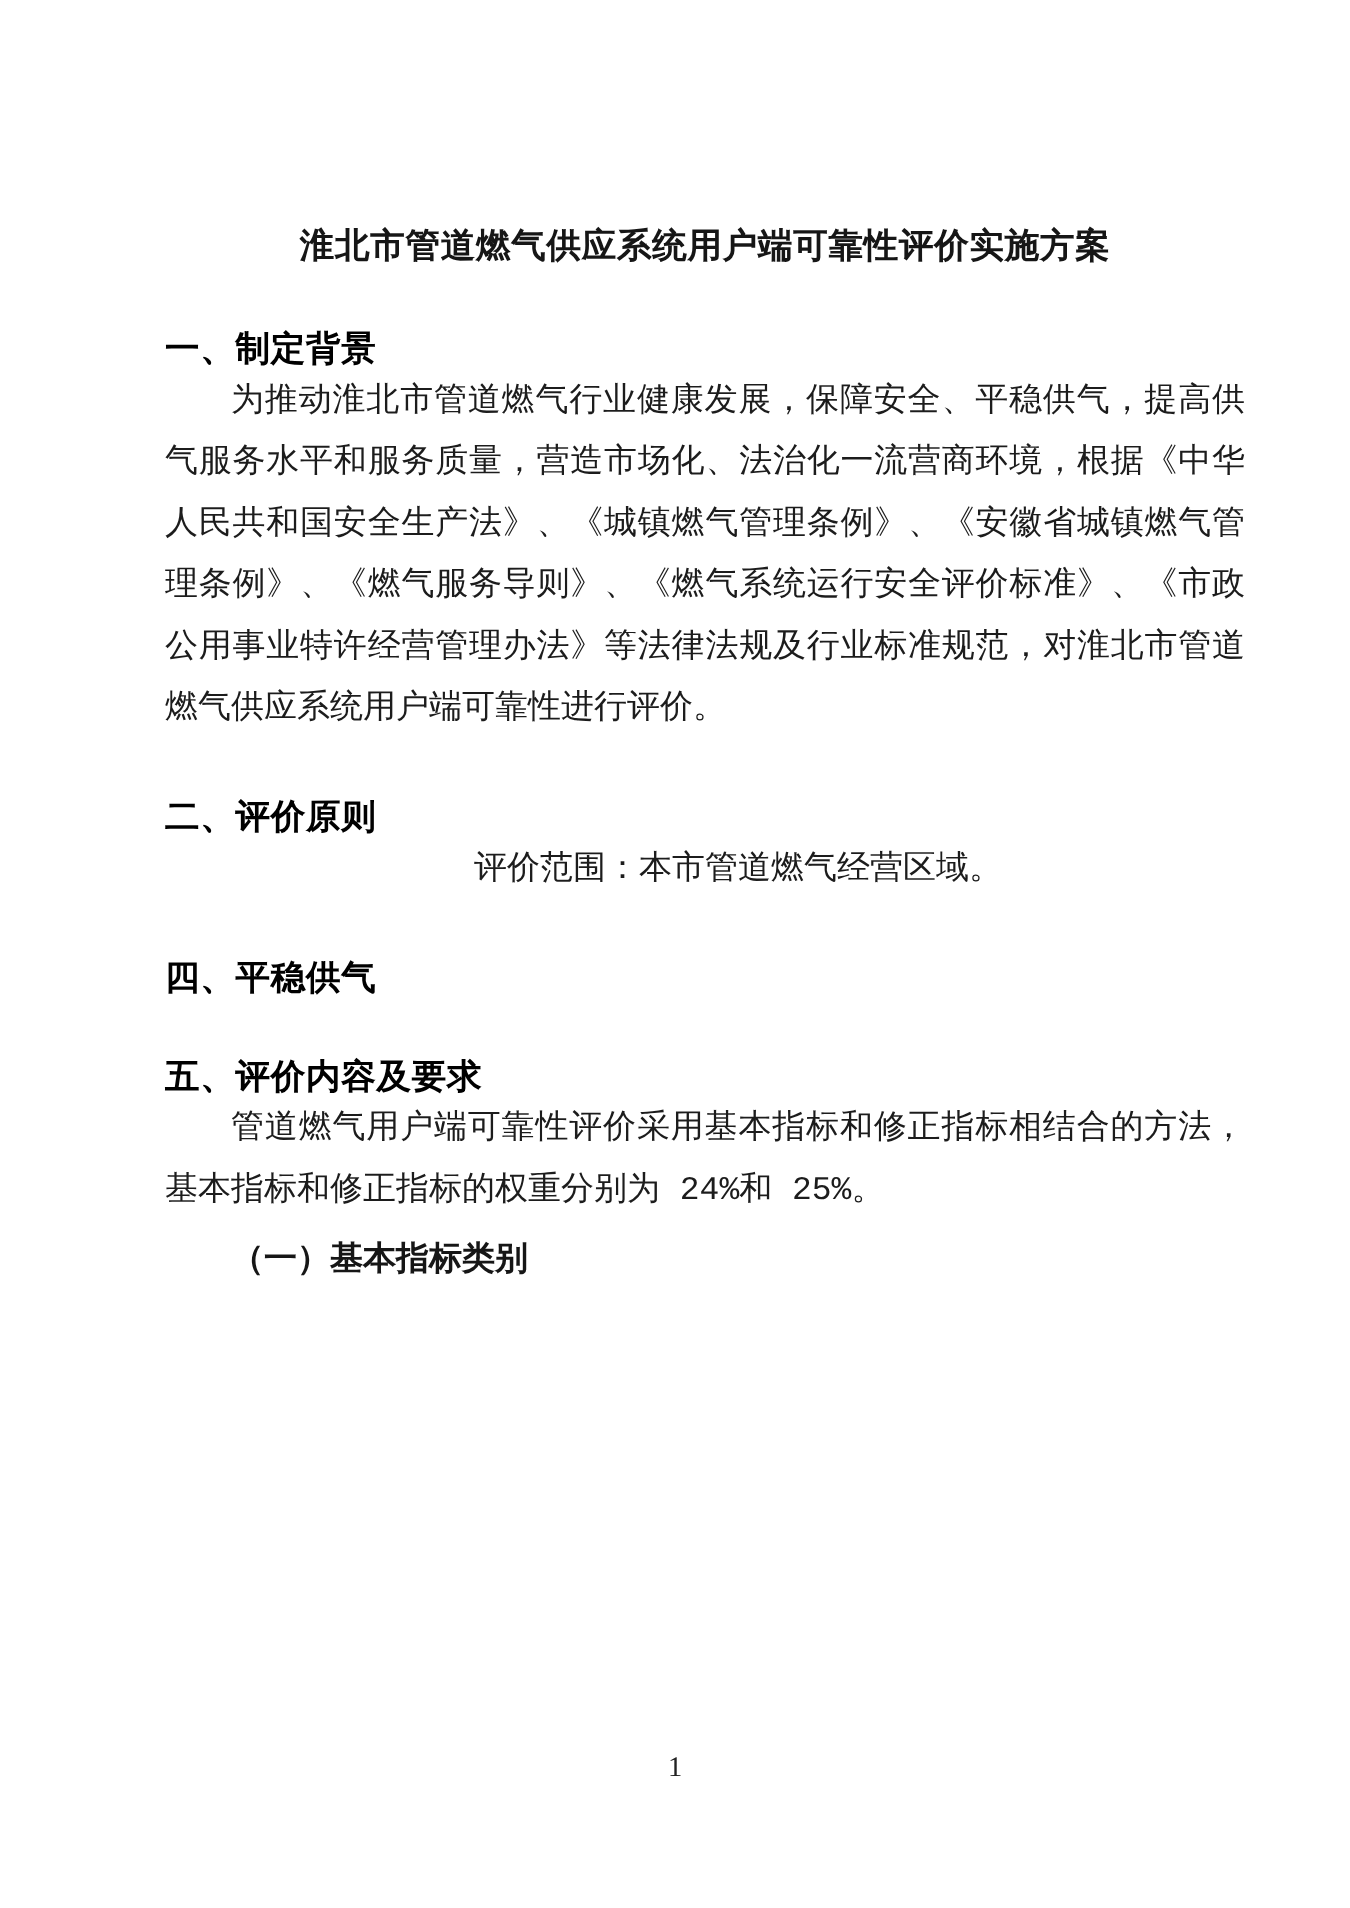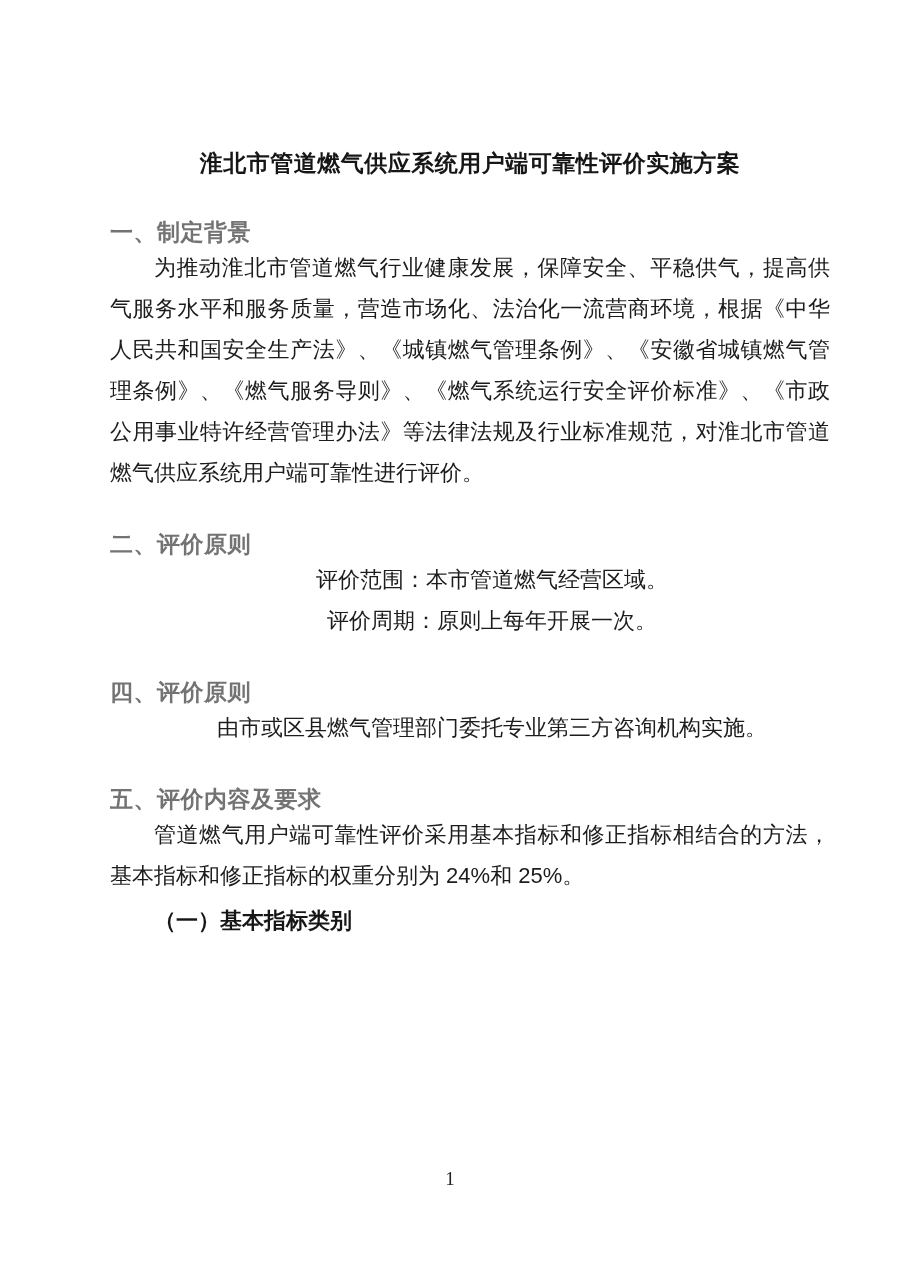--- a/index.html
+++ b/index.html
@@ -25,26 +25,26 @@
     text-align: center;
     color: #161616;
     margin: 0 0 34px 0;
     letter-spacing: 0.5px;
   }
   .heading {
     font-family: "Liberation Sans", "DejaVu Sans", sans-serif;
     font-weight: bold;
     font-size: 23px;
     line-height: 30px;
-    color: #737373;
+    color: #000000;
     margin: 36px 0 0 0;
     letter-spacing: 0.5px;
   }
   .body-p {
-    font-family: Liberation Sans, sans-serif;
+    font-family: Liberation Mono, monospace;
     font-size: 22px;
     line-height: 41px;
     color: #1c1c1c;
     margin: 0;
     text-align: justify;
     text-justify: inter-character;
     text-indent: 2em;
   }
   .body-p.single {
     text-align: center;
@@ -81,26 +81,24 @@
       <h2 class="heading">一、制定背景</h2>
       <p class="body-p">为推动淮北市管道燃气行业健康发展，保障安全、平稳供气，提高供气服务水平和服务质量，营造市场化、法治化一流营商环境，根据《中华人民共和国安全生产法》、《城镇燃气管理条例》、《安徽省城镇燃气管理条例》、《燃气服务导则》、《燃气系统运行安全评价标准》、《市政公用事业特许经营管理办法》等法律法规及行业标准规范，对淮北市管道燃气供应系统用户端可靠性进行评价。</p>
     </section>
 
     <section>
       <h2 class="heading">二、评价原则</h2>
     </section>
 
     <section>
       <p class="body-p single">评价范围：本市管道燃气经营区域。</p>
-      <p class="body-p single">评价周期：原则上每年开展一次。</p>
     </section>
 
     <section>
-      <h2 class="heading">四、评价原则</h2>
-      <p class="body-p single">由市或区县燃气管理部门委托专业第三方咨询机构实施。</p>
+      <h2 class="heading">四、平稳供气</h2>
     </section>
 
     <section>
       <h2 class="heading">五、评价内容及要求</h2>
       <p class="body-p">管道燃气用户端可靠性评价采用基本指标和修正指标相结合的方法，基本指标和修正指标的权重分别为 24%和 25%。</p>
       <p class="subheading">（一）基本指标类别</p>
     </section>
 
   </div>
 

